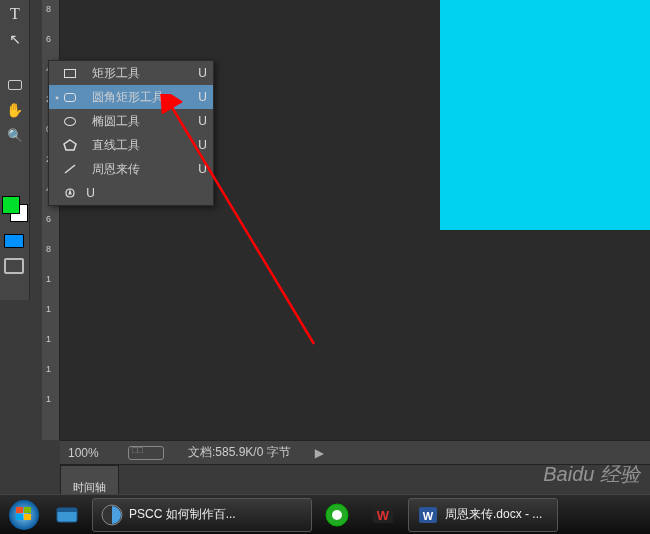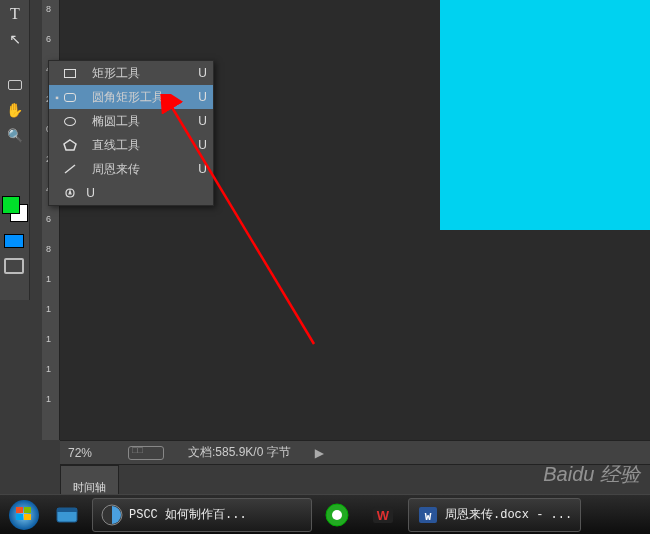--- a/index.html
+++ b/index.html
@@ -128,21 +128,20 @@
   height: 34px;
   margin: 0 2px;
   display: flex; align-items: center;
   padding: 0 8px;
   border-radius: 3px;
 }
 .task-item.app {
   background: linear-gradient(#3a3a3a, #1a1a1a);
   border: 1px solid #555;
   color: #eee;
-  font-family: Liberation Mono, monospace;
 }
 .start-orb {
   width: 40px; height: 40px;
   display: flex; align-items: center; justify-content: center;
 }
 .watermark {
   position: absolute; right: 10px; bottom: 46px;
   color: rgba(255,255,255,.45);
   font-size: 20px; font-family: Arial, sans-serif;
   font-style: italic;
@@ -248,21 +247,21 @@
 <svg class="annot-arrow" width="200" height="260">
   <defs>
       <marker id="ah" markerWidth="10" markerHeight="10" refX="2" refY="5" orient="auto">
     <path d="M0,0 L10,5 L0,10 Z" fill="#ff0000"></path>
   </marker>
     </defs>
   <line x1="160" y1="250" x2="16" y2="10" stroke="#ff0000" stroke-width="2.5" marker-end="url(#ah)"></line>
 </svg>
 
 <div class="status-bar">
-  <span class="zoom">72%</span>
+  <span class="zoom">100%</span>
   <span class="dev"></span>
   <span>文档:585.9K/0 字节</span>
   <span class="play">▶</span>
 </div>
 
 <div class="timeline-tab">
   <span class="tab">时间轴</span>
 </div>
 
 <div class="watermark">Baidu 经验</div>

